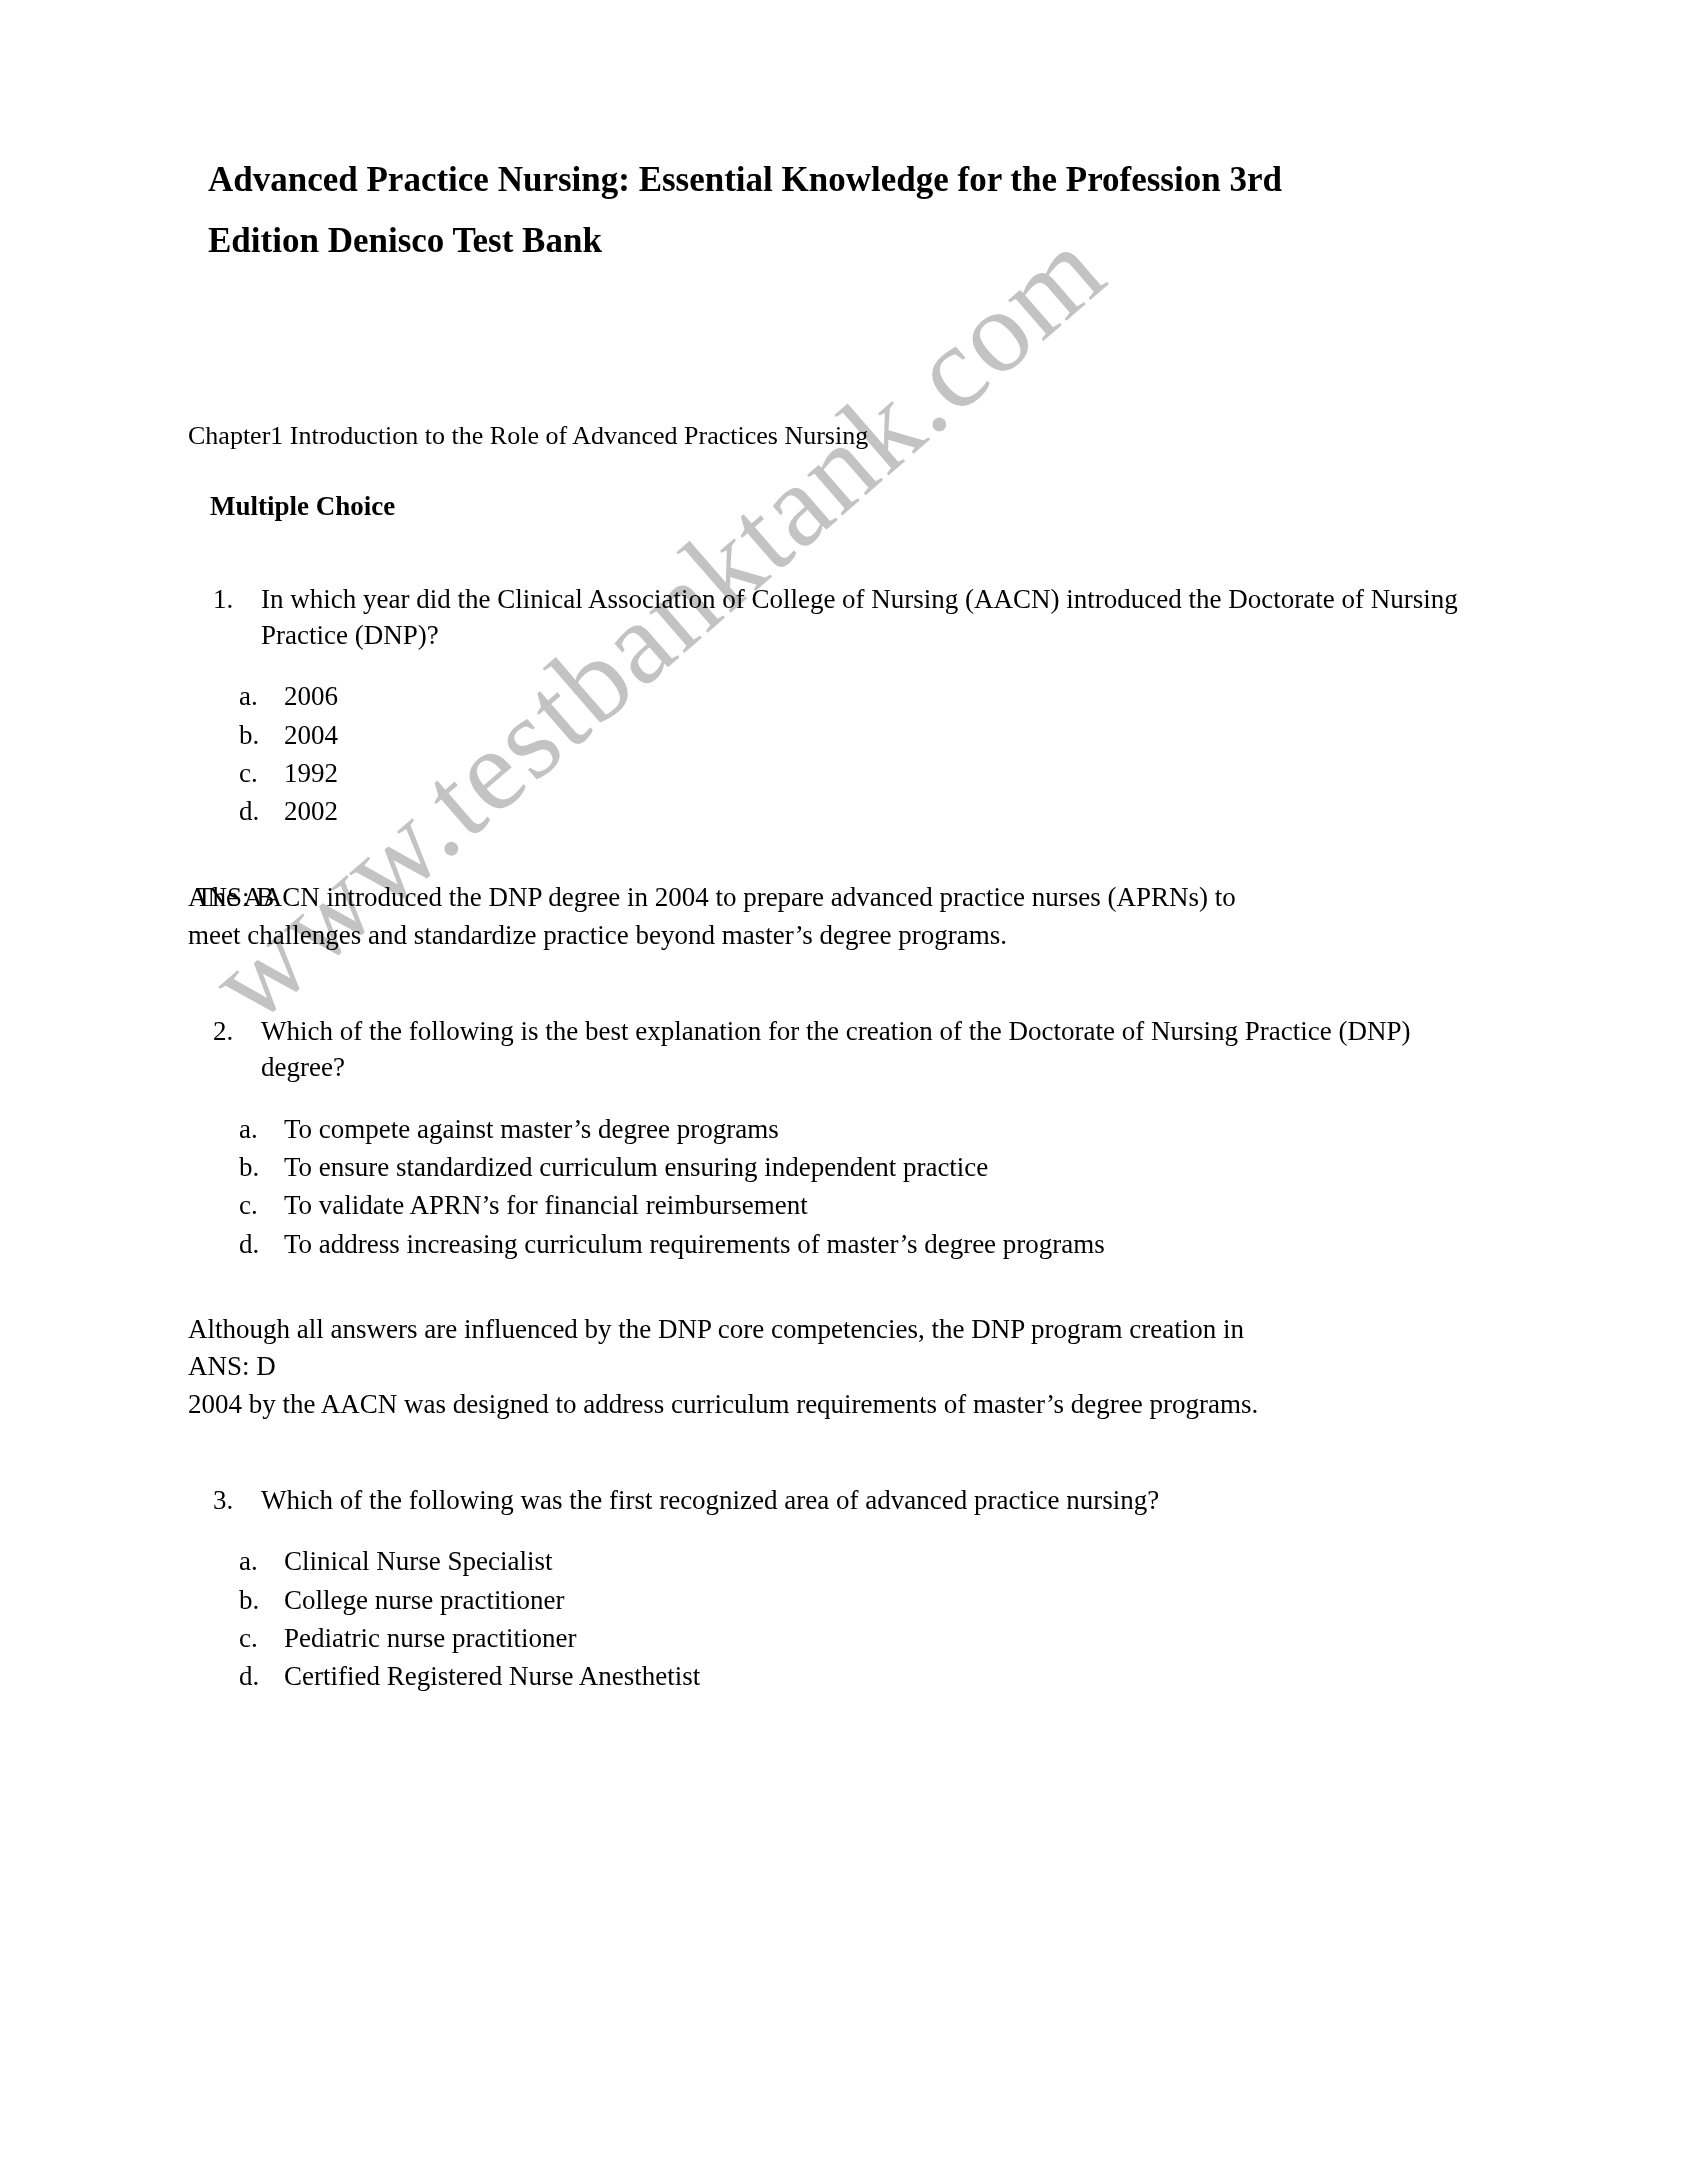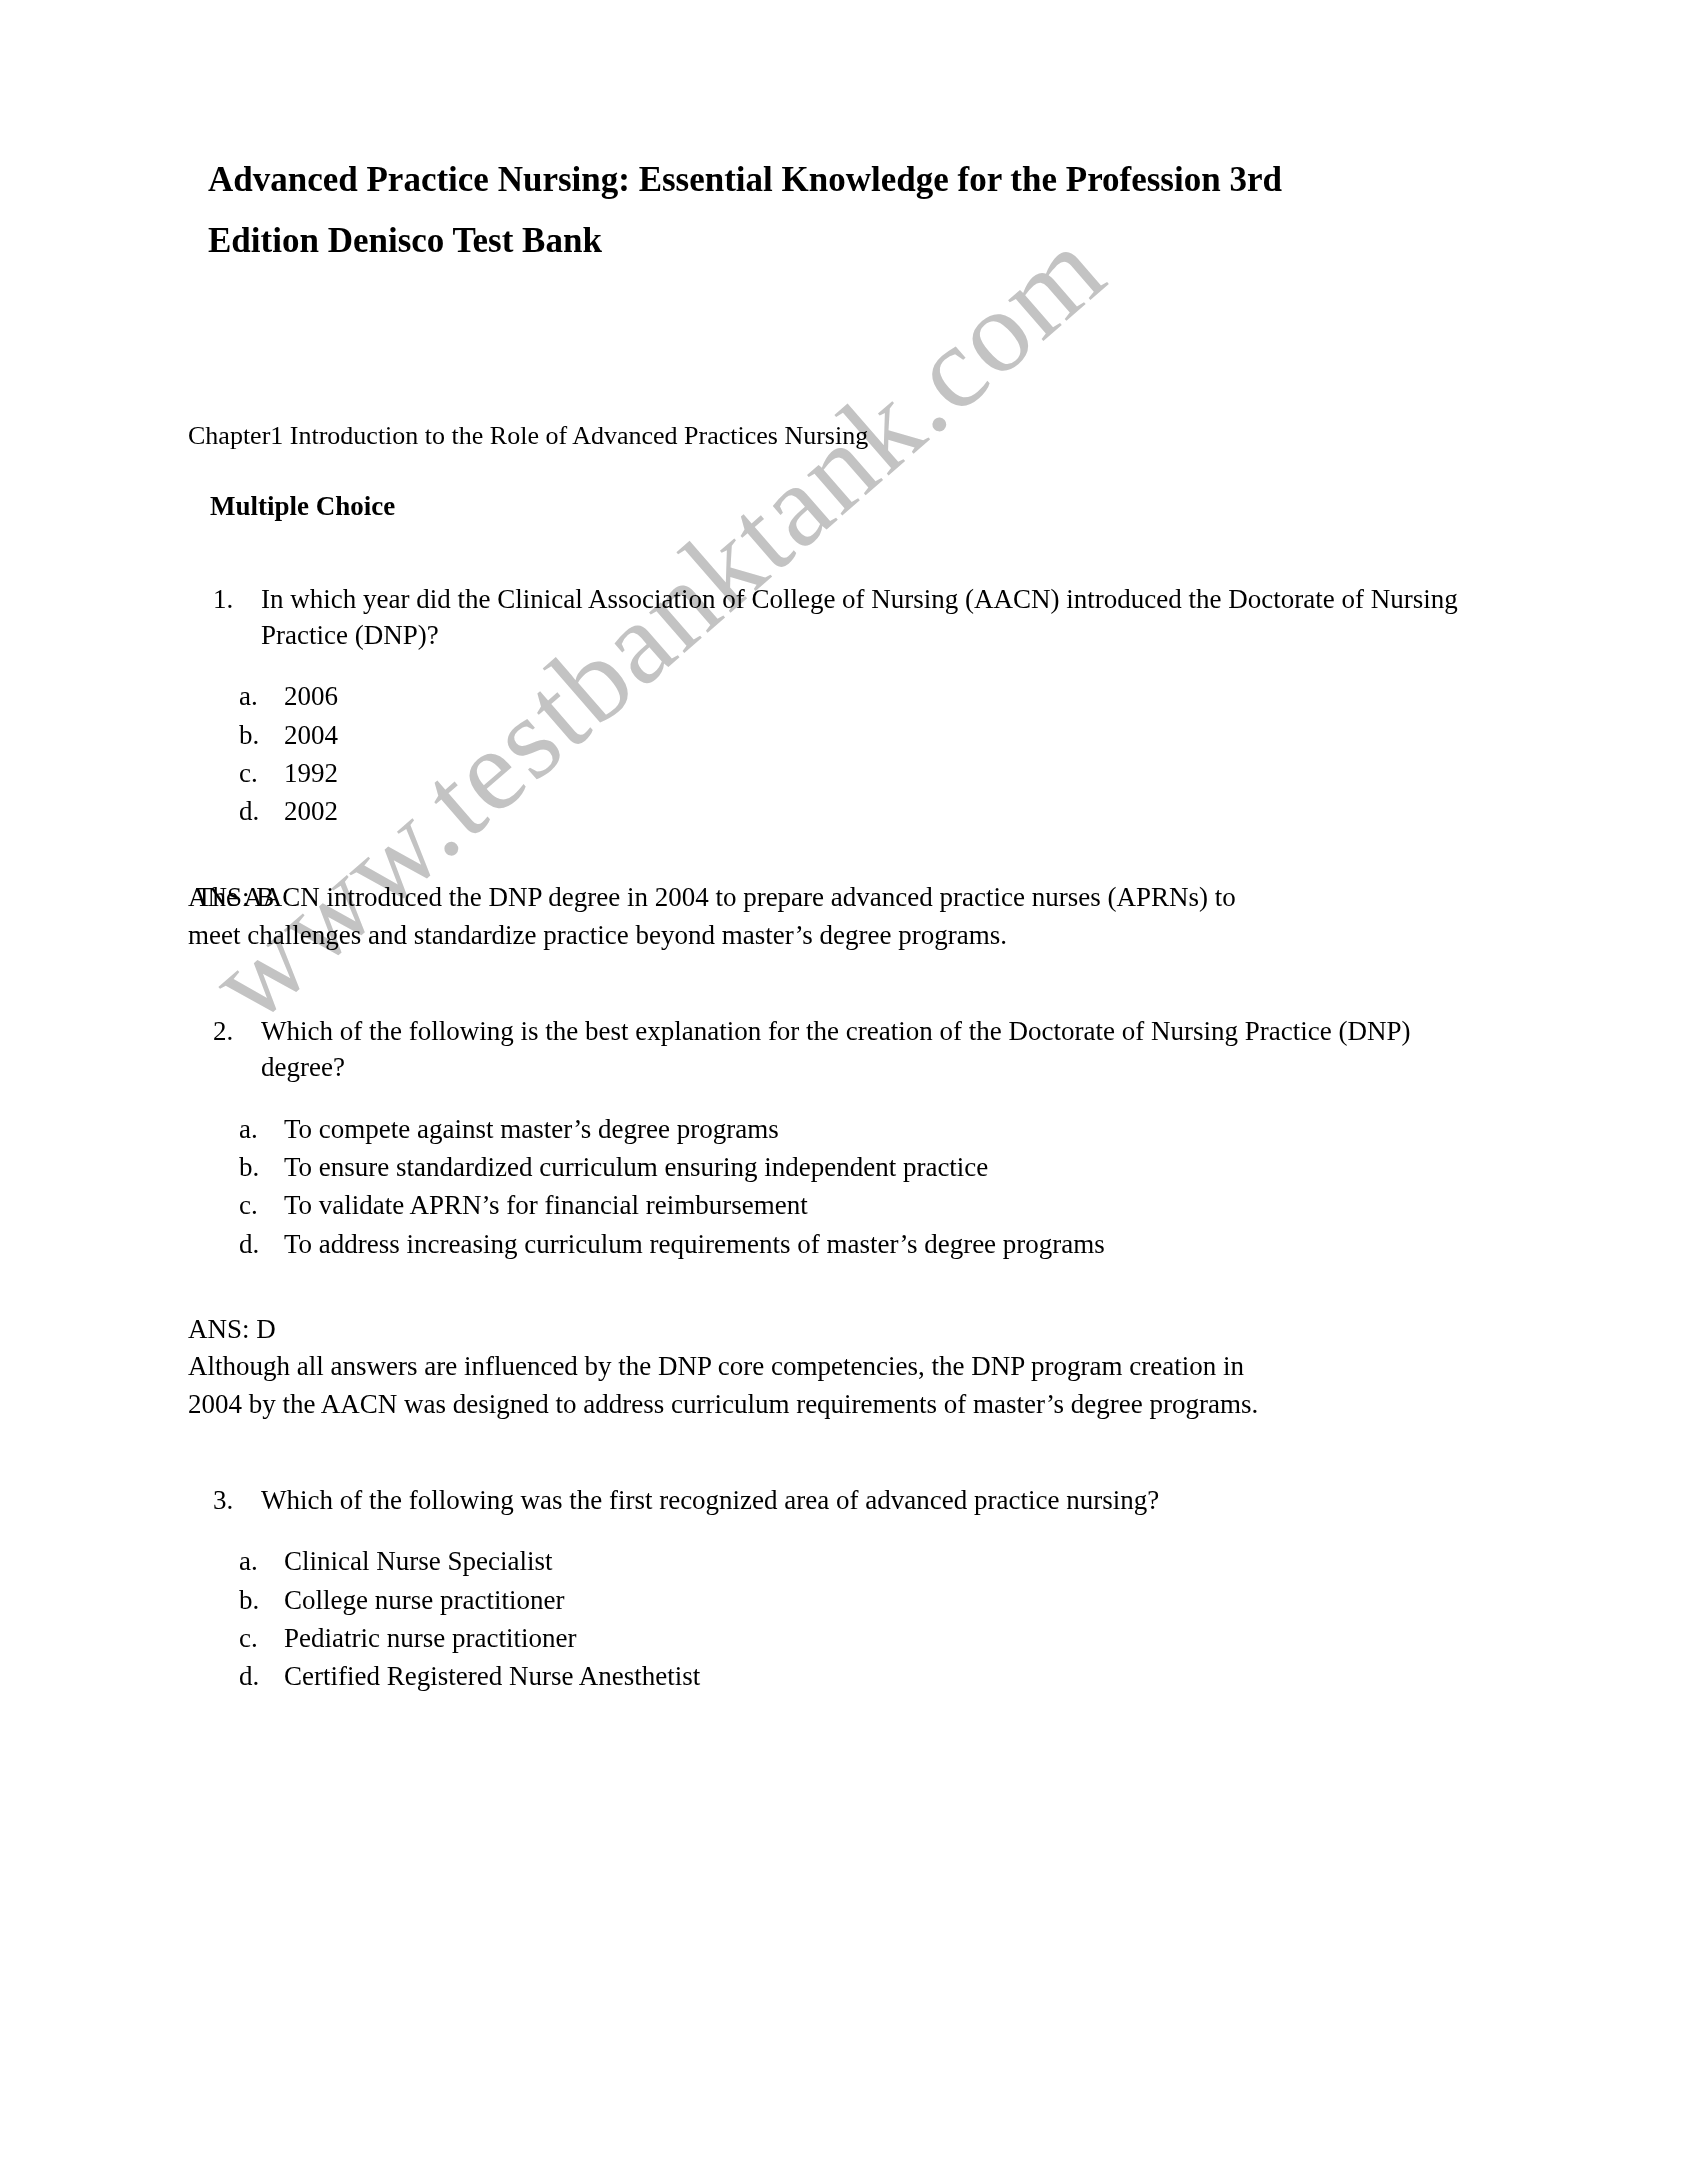--- a/index.html
+++ b/index.html
@@ -205,22 +205,22 @@
       <div class="opt-row">
         <div class="opt-letter">c.</div>
         <div class="opt-text">To validate APRN’s for financial reimbursement</div>
       </div>
       <div class="opt-row">
         <div class="opt-letter">d.</div>
         <div class="opt-text">To address increasing curriculum requirements of master’s degree programs</div>
       </div>
     </div>
     <div class="answer-block">
+      <div class="ans-line ans-cont">Although all answers are influenced by the DNP core competencies, the DNP program creation in</div>
       <div class="ans-line">ANS:  D</div>
-      <div class="ans-line ans-cont">Although all answers are influenced by the DNP core competencies, the DNP program creation in</div>
       <div class="ans-line ans-cont">2004 by the AACN was designed to address curriculum requirements of master’s degree programs.</div>
     </div>
   </div>
 
   <div class="question-block">
     <div class="q-row">
       <div class="q-num">3.</div>
       <div class="q-text">Which of the following was the first recognized area of advanced practice nursing?</div>
     </div>
     <div class="options">

